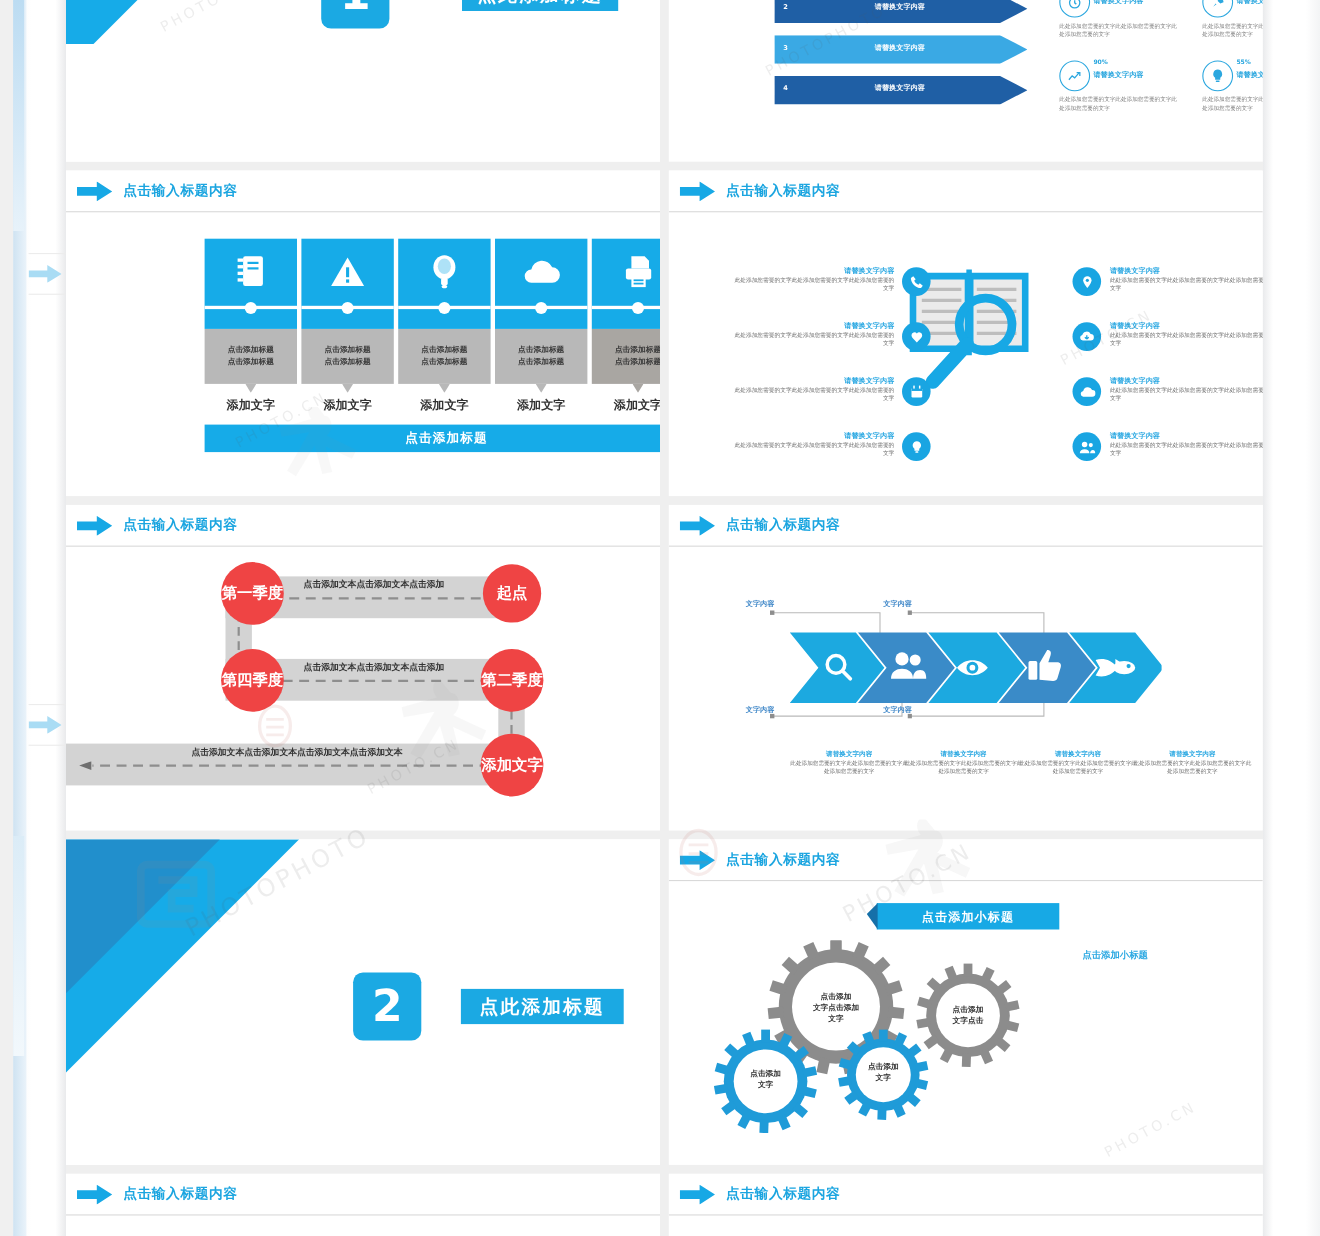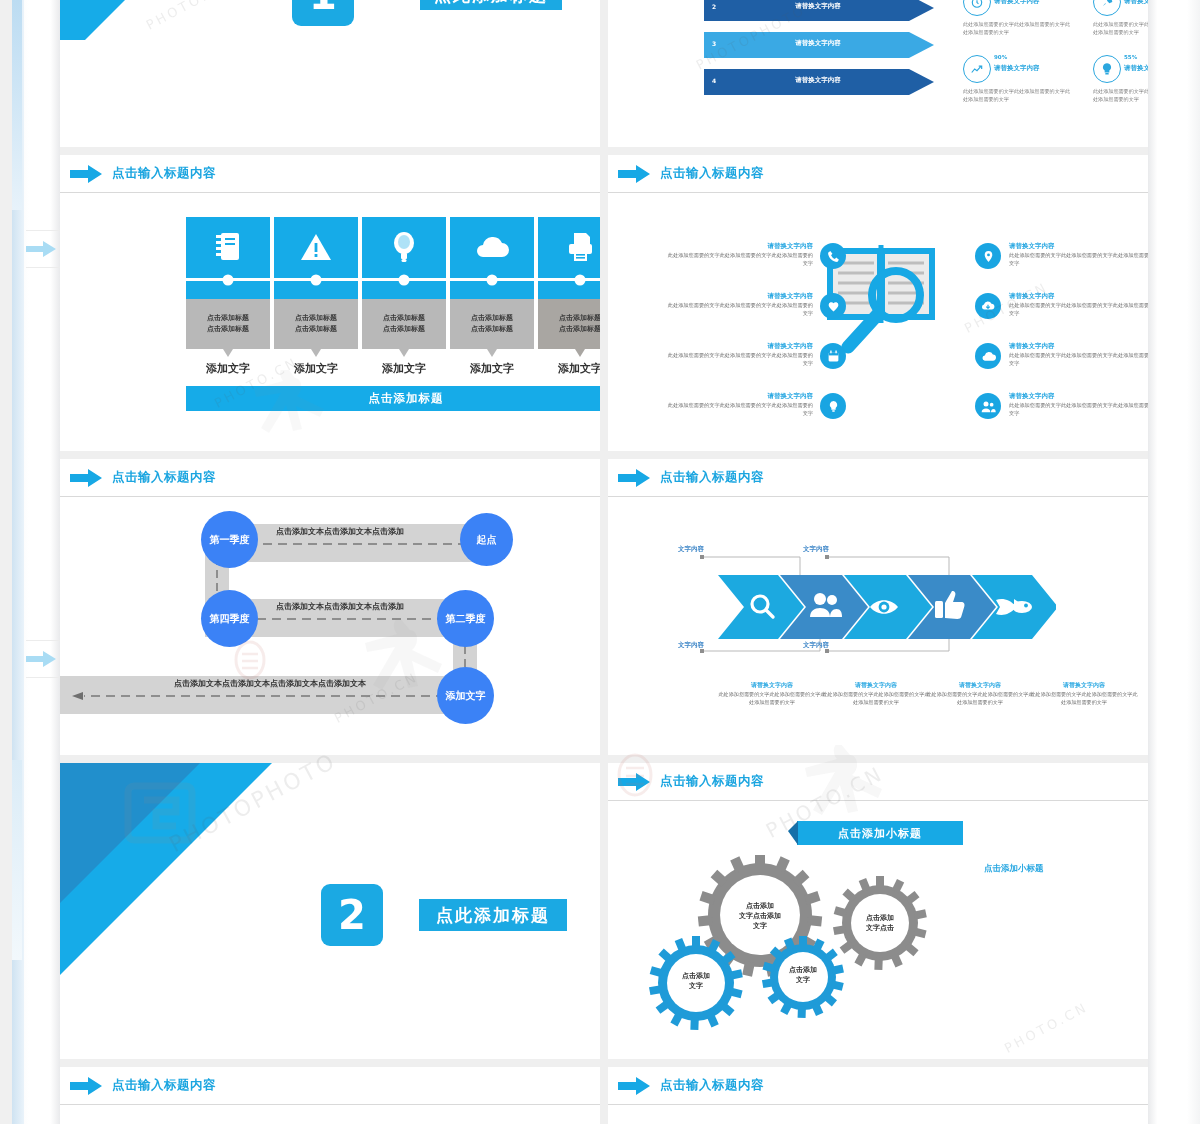--- a/index.html
+++ b/index.html
@@ -56,22 +56,22 @@
 
   
   .bul{position:absolute;width:150px;}
   .bul .bt{color:#2aa8e2;font-size:6.5px;font-weight:bold;line-height:10px;}
   .bul .bd{color:#6d6d6d;font-size:5.2px;line-height:8.2px;}
   .bul.r{text-align:right;}
   .cicon{position:absolute;width:26px;height:26px;border-radius:50%;background:#19a5e2;
       display:flex;align-items:center;justify-content:center;}
 
   
-  .qcirc{position:absolute;border-radius:50%;background:#3b82f6;color:#fff;
-      font-size:10px;font-weight:bold;display:flex;align-items:center;justify-content:center;}
+  .qcirc{position:absolute;border-radius:50%;background:#ef4444;color:#fff;
+      font-size:14px;font-weight:bold;display:flex;align-items:center;justify-content:center;}
   .qband{position:absolute;background:#d3d3d3;}
   .qtxt{position:absolute;font-size:8px;color:#333;font-weight:bold;text-align:center;}
   .ftxt{position:absolute;font-size:6.5px;color:#3f87c8;line-height:9px;font-weight:bold;text-align:right;}
   .fcap{position:absolute;width:108px;text-align:center;}
   .fcap .ft{color:#2aa8e2;font-size:6px;font-weight:bold;}
   .fcap .fd{color:#6d6d6d;font-size:5.1px;line-height:8px;}
 
   
   .gtitlebar{position:absolute;background:#17A9E5;color:#fff;font-weight:bold;font-size:11px;
       display:flex;align-items:center;justify-content:center;letter-spacing:1px;}
@@ -503,21 +503,21 @@
       <div class="qtxt" style="left:155px;top:67px;width:250px;">点击添加文本点击添加文本点击添加</div>
       <div class="qtxt" style="left:155px;top:142px;width:250px;">点击添加文本点击添加文本点击添加</div>
       <div class="qtxt" style="left:30px;top:219px;width:360px;">点击添加文本点击添加文本点击添加文本点击添加文本</div>
 
       <div class="qcirc" style="left:141px;top:52px;width:57px;height:57px;">
         <span>第一季度</span>
         </div>
       <div class="qcirc" style="left:141px;top:131px;width:57px;height:57px;">
         <span>第四季度</span>
         </div>
-      <div class="qcirc" style="left:400px;top:54px;width:53px;height:53px;">
+      <div class="qcirc" style="left:379px;top:54px;width:53px;height:53px;">
         <span>起点</span>
         </div>
       <div class="qcirc" style="left:377px;top:131px;width:57px;height:57px;">
         <span>第二季度</span>
         </div>
       <div class="qcirc" style="left:377px;top:208px;width:57px;height:57px;">
         <span>添加文字</span>
         </div>
     </div>
 

